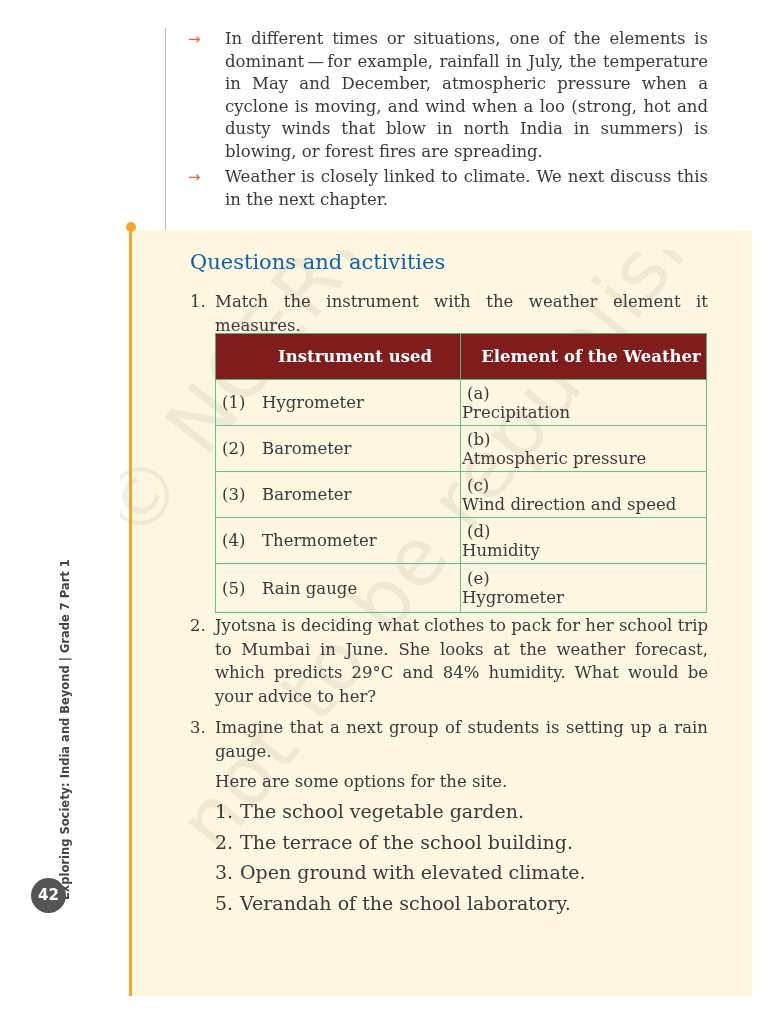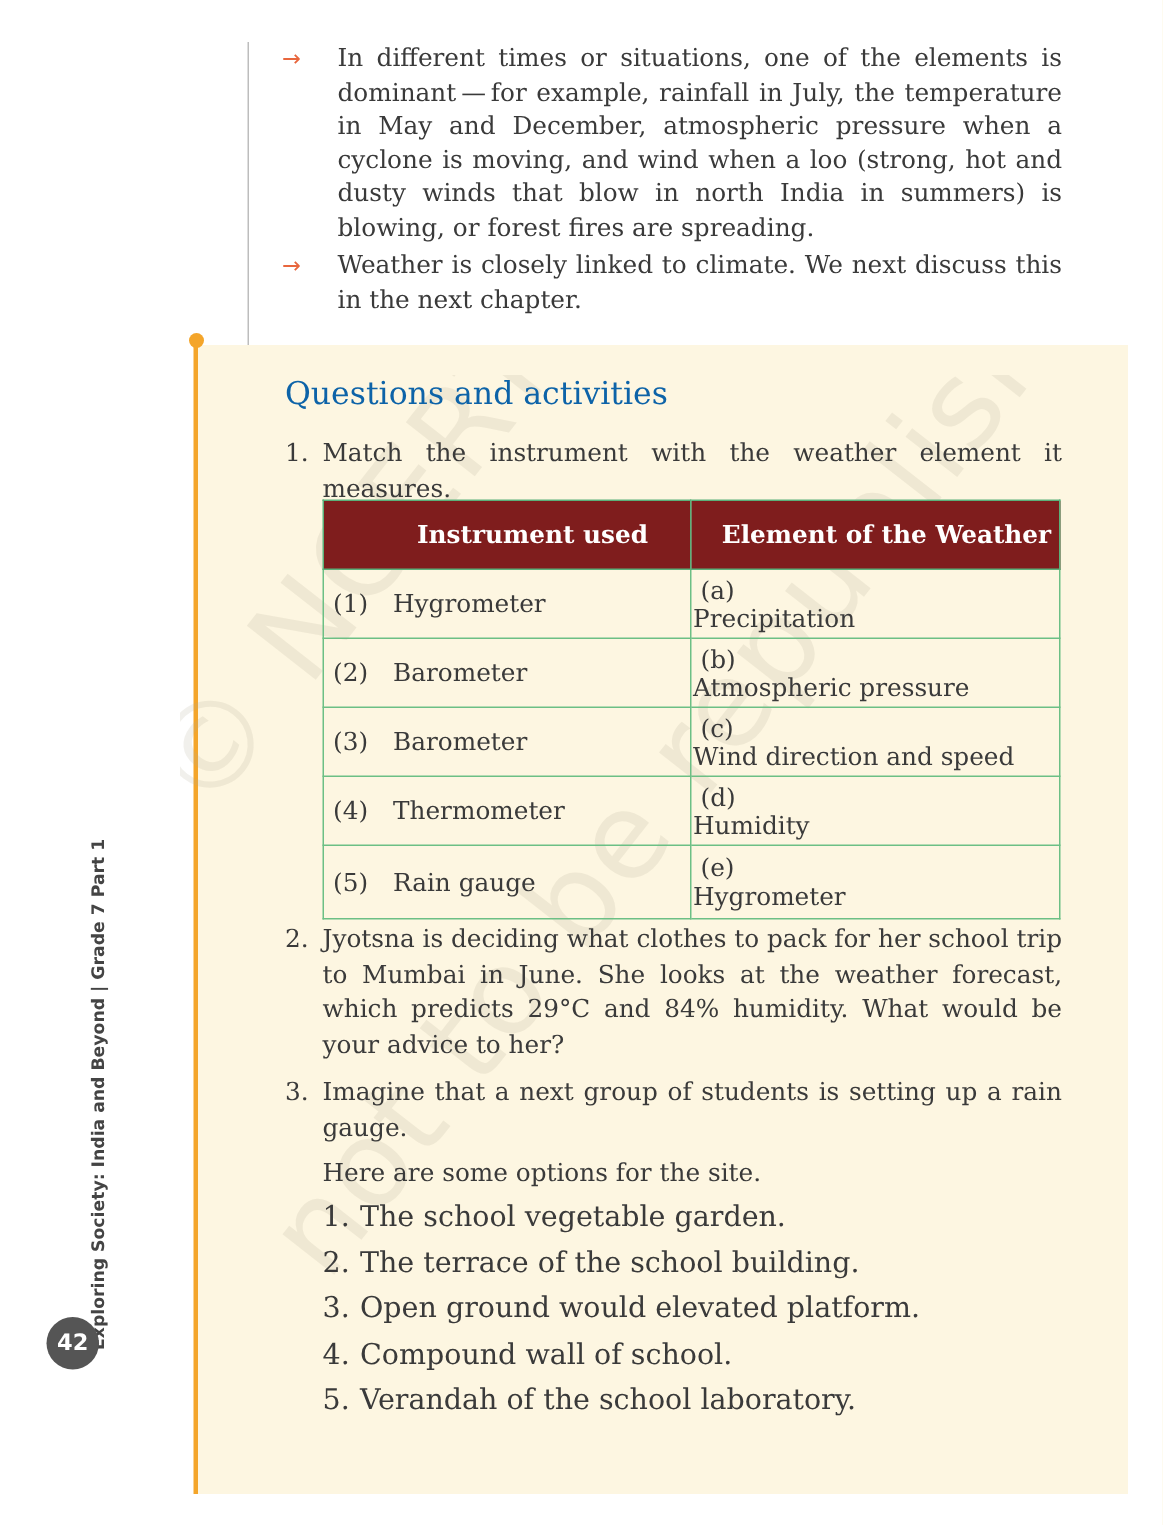--- a/index.html
+++ b/index.html
@@ -151,19 +151,18 @@
   <span class="txt">Imagine that a next group of students is setting up a rain gauge.</span>
 </div>
 
 <div class="q-item" style="top:770px;">
   <span class="txt">Here are some options for the site.</span>
 </div>
 
 <div class="sub-list">
   <div class="li"><span class="n">1.</span><span>The school vegetable garden.</span></div>
   <div class="li"><span class="n">2.</span><span>The terrace of the school building.</span></div>
-  <div class="li"><span class="n">3.</span><span>Open ground would elevated platform.</span></div>
-  <div class="li"><span class="n">4.</span><span>Compound wall of school.</span></div>
+  <div class="li"><span class="n">3.</span><span>Open ground with elevated climate.</span></div>
   <div class="li"><span class="n">5.</span><span>Verandah of the school laboratory.</span></div>
 </div>
 
 <div class="side-text">Exploring Society: India and Beyond | Grade 7 Part 1</div>
 <div class="page-num">42</div>
 
 </body></html>

